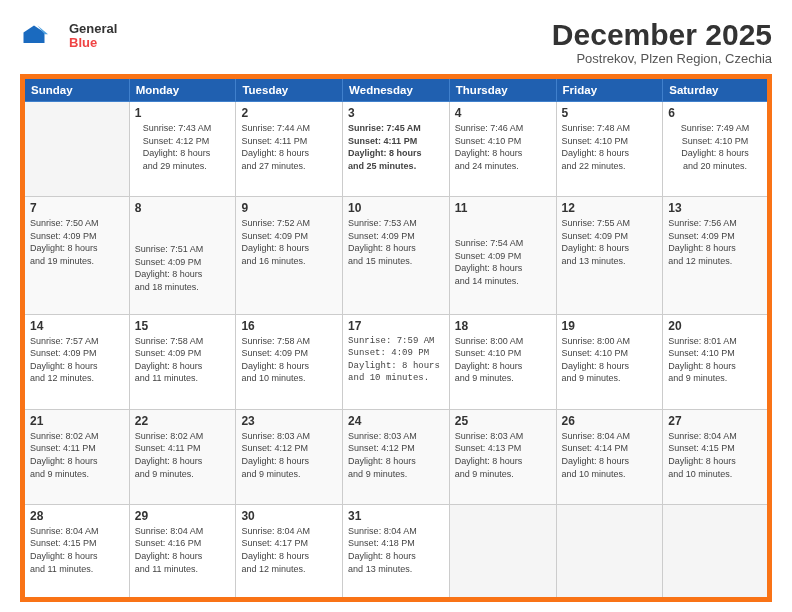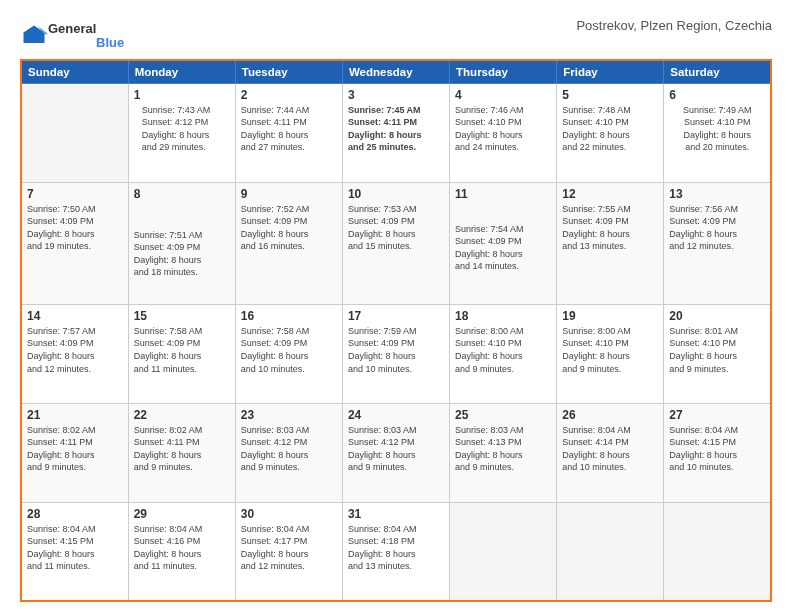--- a/index.html
+++ b/index.html
@@ -19,53 +19,53 @@
     }
     .header {
       display: flex;
       align-items: flex-start;
       justify-content: space-between;
       margin-bottom: 8px;
     }
     .logo {
       display: flex;
       align-items: center;
-      gap: 0;
+      gap: 21px;
       margin-top: 4px;
     }
     .logo-text {
       display: flex;
       flex-direction: column;
       font-size: 13px;
       font-weight: bold;
       line-height: 1.1;
       color: #333;
     }
     .logo-text .general { color: #333; }
-    .logo-text .blue { color: #3b82f6; margin-left: 48px; }
+    .logo-text .blue { color: #ef4444; }
     .logo-icon {
       width: 28px;
       height: 28px;
     }
     .title-block {
       text-align: right;
     }
     .title-block h1 {
       font-size: 30px;
       font-weight: bold;
       color: #333;
       line-height: 1.1;
     }
     .title-block .subtitle {
       font-size: 13px;
       color: #555;
     }
     .calendar {
       flex: 1;
-      border: 2px solid #f97316;
+      border: 5px solid #f97316;
       border-collapse: collapse;
       width: 100%;
       table-layout: fixed;
     }
     .calendar th {
       background: #2060b0;
       color: #fff;
       font-size: 11.5px;
       font-weight: bold;
       padding: 5px 6px;
@@ -110,20 +110,21 @@
       <svg class="logo-icon" viewBox="0 0 32 32">
         <polygon points="16,4 28,12 28,24 4,24 4,12" fill="#1a6abf"></polygon>
         <polygon points="20,4 32,14 28,14" fill="#4fa0e0"></polygon>
       </svg>
       <div class="logo-text">
         <span class="general">General</span>
         <span class="blue">Blue</span>
       </div>
     </div>
     <div class="title-block">
+      <h1>December 2025</h1>
       <div class="subtitle">Postrekov, Plzen Region, Czechia</div>
     </div>
   </div>
 
   <table class="calendar">
     <thead>
       <tr>
       <th>Sunday</th>
           <th>Monday</th>
           <th>Tuesday</th>
@@ -247,21 +248,21 @@
           </td>
           <td>
             <div class="day-number">16</div>
             <div class="day-info" style="white-space: pre-line;">Sunrise: 7:58 AM
 Sunset: 4:09 PM
 Daylight: 8 hours
 and 10 minutes.</div>
           </td>
           <td>
             <div class="day-number">17</div>
-            <div class="day-info" style="white-space: pre-line;">Sunrise: 7:59 AM
+            <div class="day-info" style="white-space: pre-line; font-family: Liberation Mono, monospace;">Sunrise: 7:59 AM
 Sunset: 4:09 PM
 Daylight: 8 hours
 and 10 minutes.</div>
           </td>
           <td>
             <div class="day-number">18</div>
             <div class="day-info" style="white-space: pre-line;">Sunrise: 8:00 AM
 Sunset: 4:10 PM
 Daylight: 8 hours
 and 9 minutes.</div>

